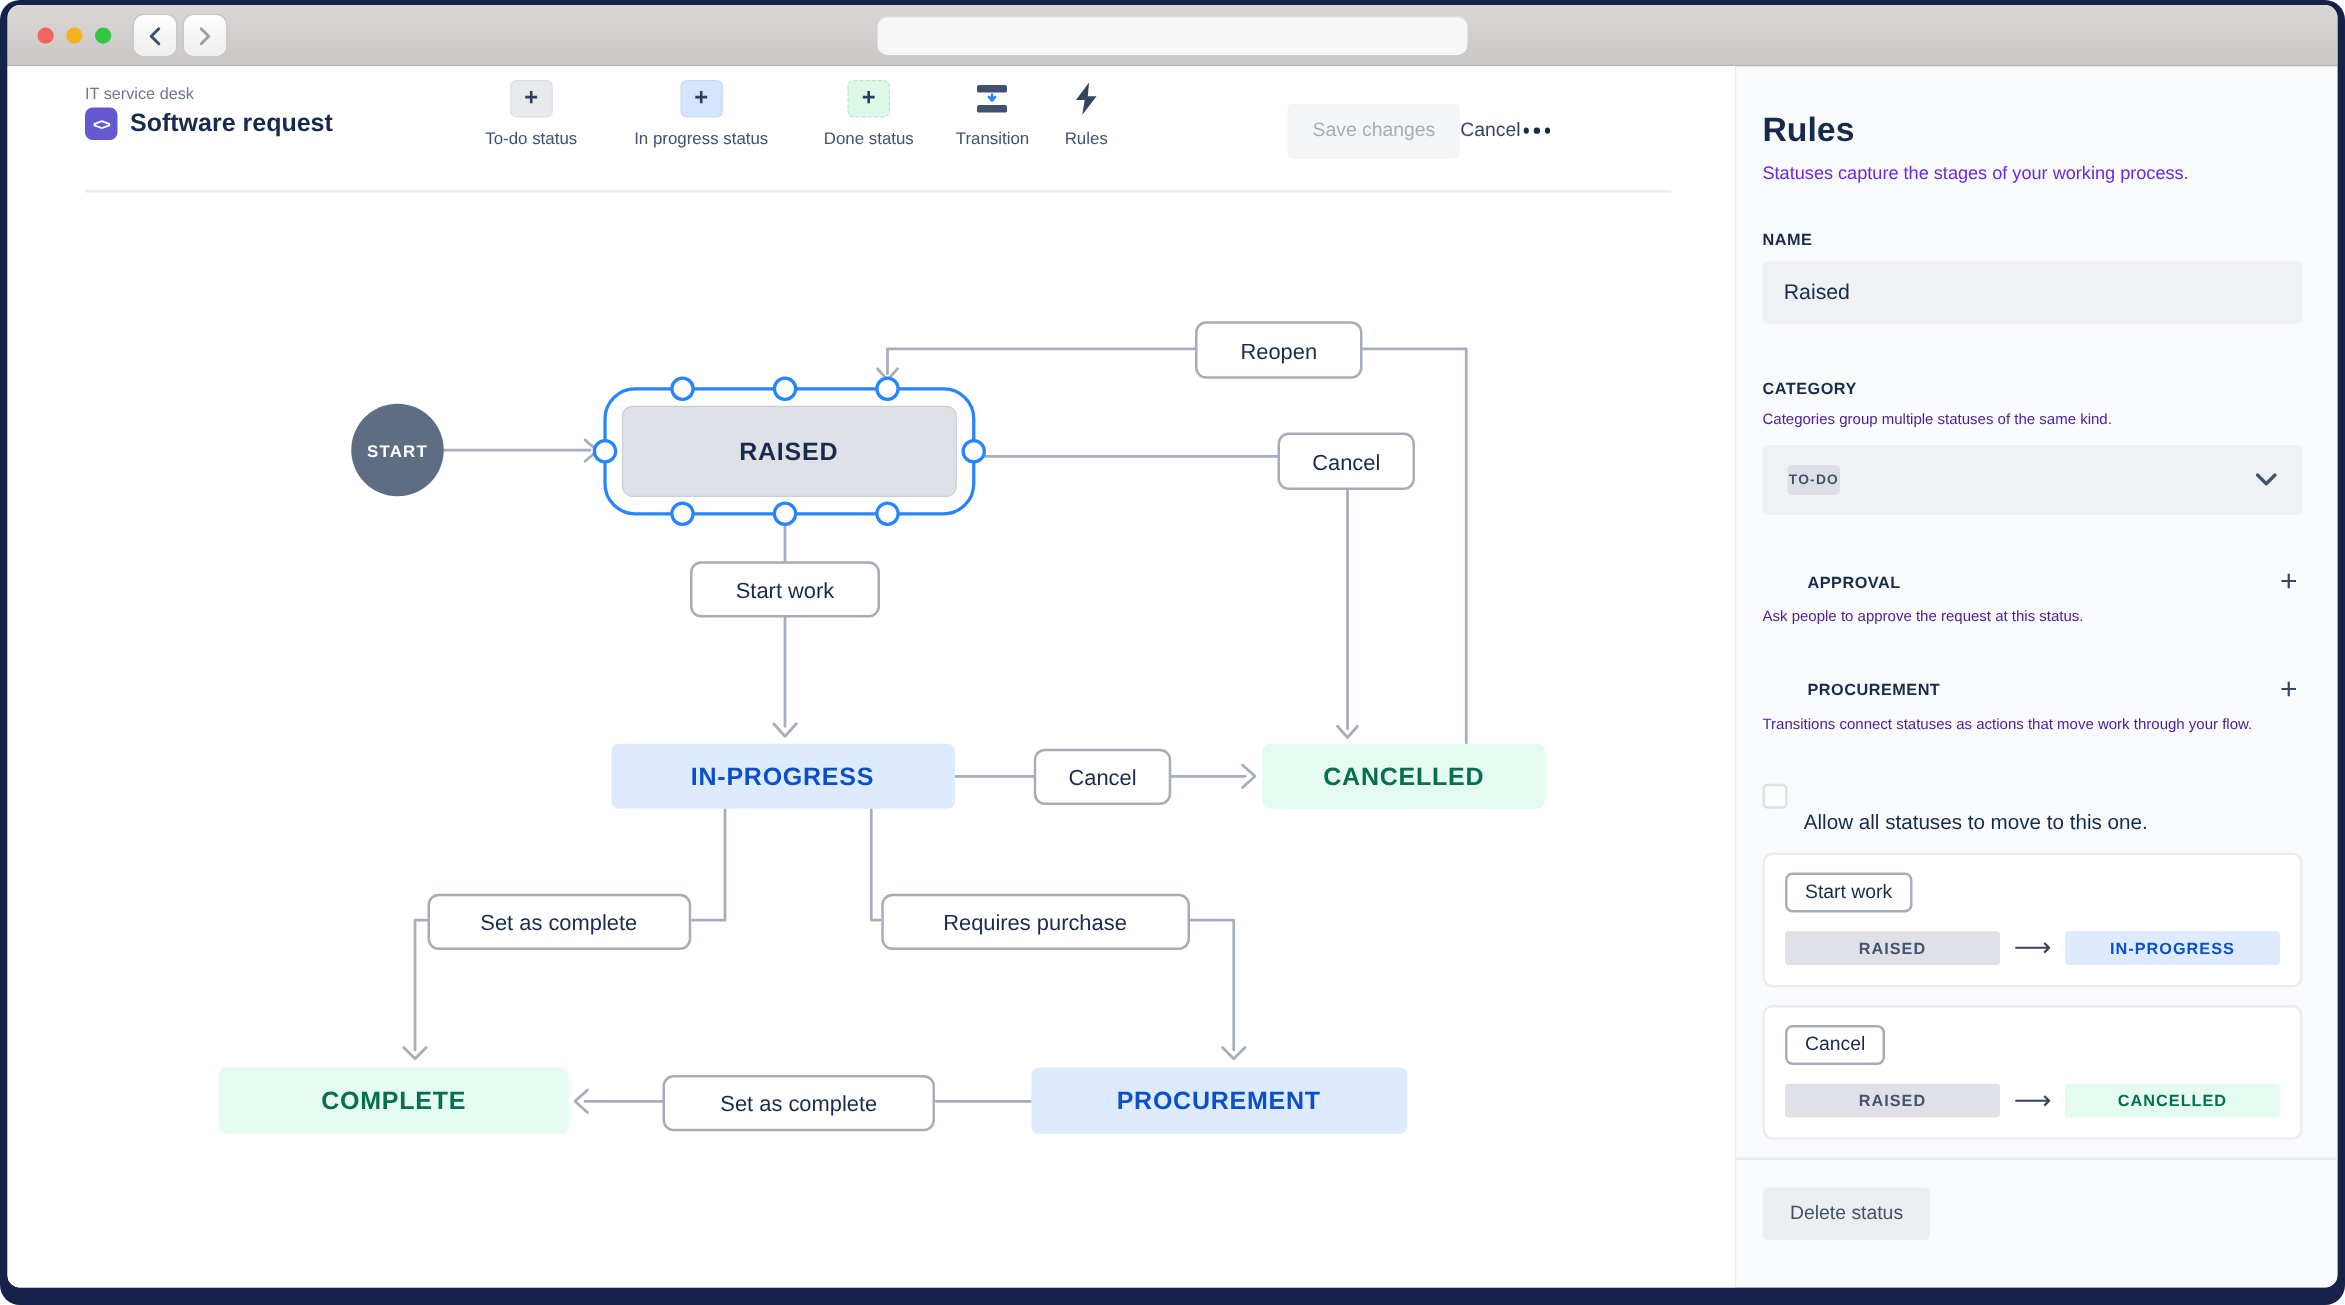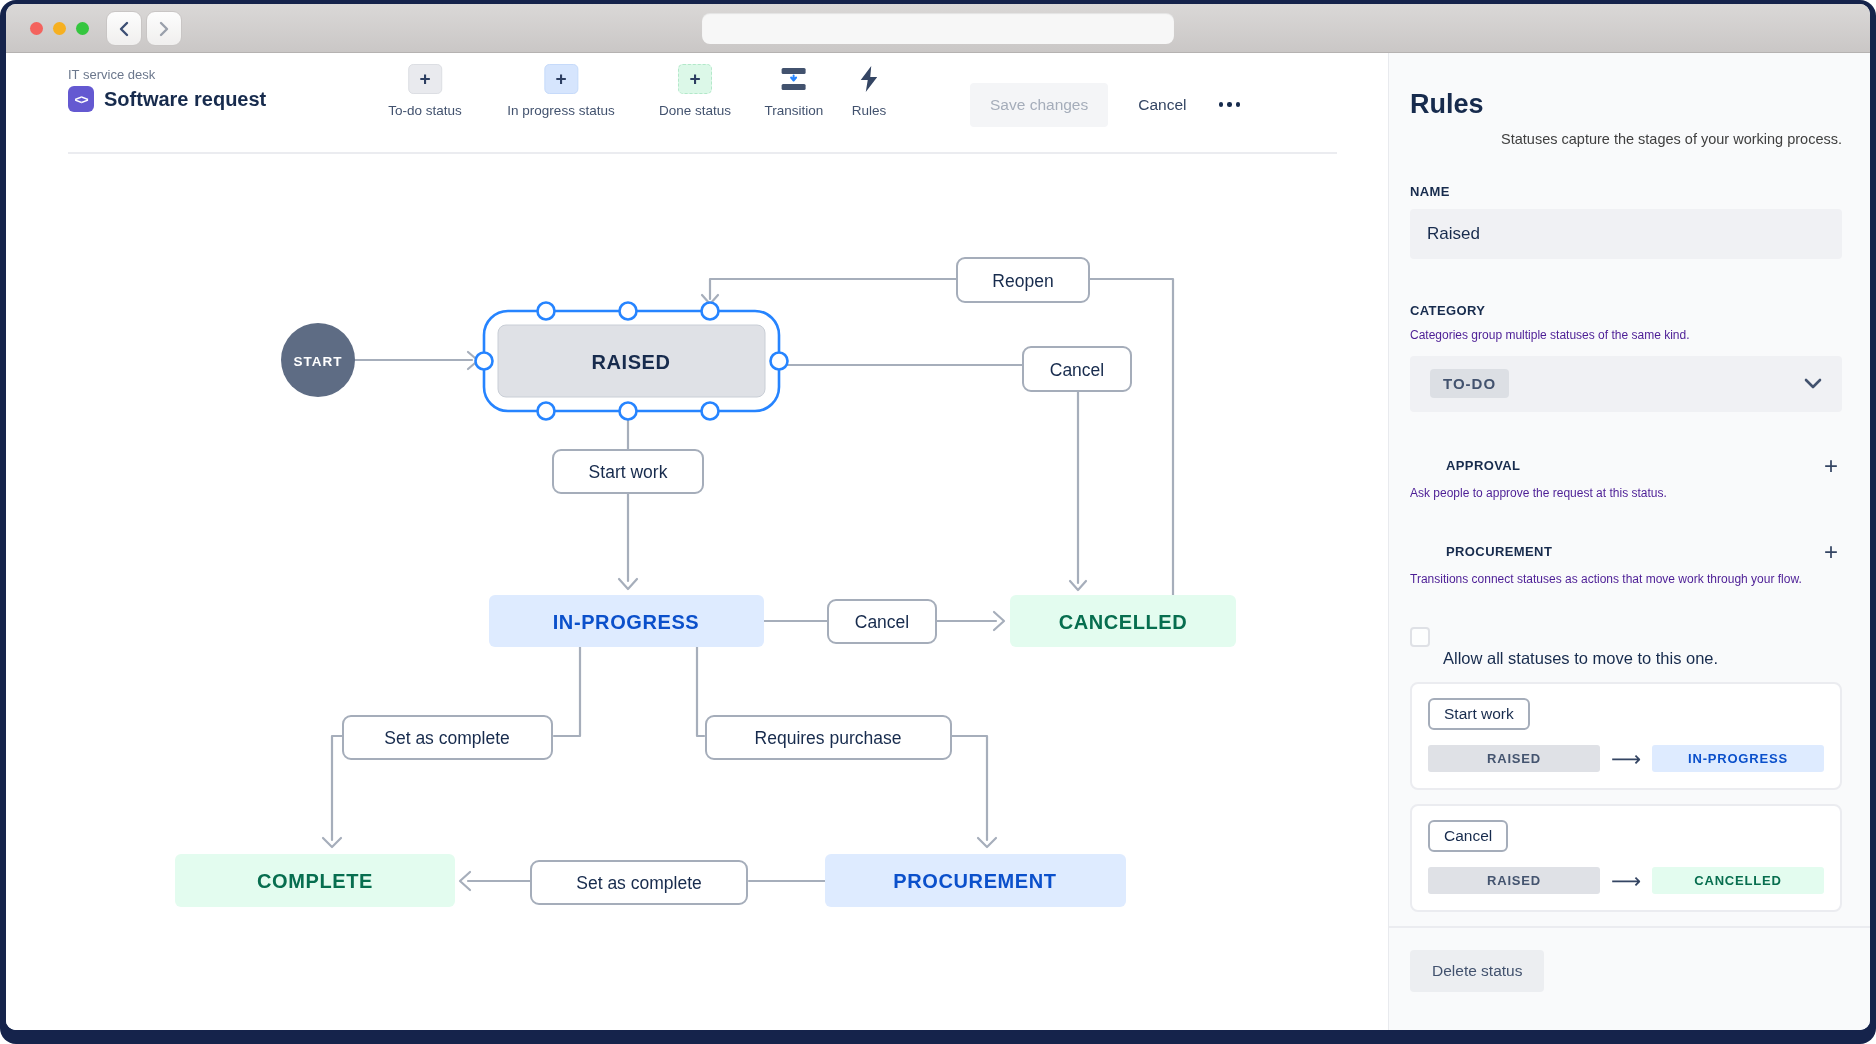--- a/index.html
+++ b/index.html
@@ -34,48 +34,48 @@
   .page-title { font-size:20px; font-weight:700; color:#172B4D; }
 
   .tb-group { position:absolute; top:10px; transform:translateX(-50%); text-align:center; }
   .tb-iconbox { height:32px; display:flex; align-items:center; justify-content:center; }
   .plus-btn { width:34px; height:30px; border-radius:5px; display:flex; align-items:center; justify-content:center; font-size:19px; font-weight:bold; color:#2c3e61; margin:0 auto; }
   .plus-todo { background:#e9eaee; border:1px solid #dcdee3; }
   .plus-inprogress { background:#d6e5fd; border:1px solid #c6dafa; }
   .plus-done { background:#dcf8e8; border:1px dashed #b2e8c9; }
   .tb-label { margin-top:8px; font-size:13.5px; color:#42526E; }
 
-  .hdr-right { position:absolute; right:146px; top:29px; height:45px; display:flex; align-items:center; gap:30px; }
+  .hdr-right { position:absolute; right:146px; top:29px; height:45px; display:flex; align-items:center; }
   .save-btn { height:44px; padding:0 20px; border-radius:4px; background:#F4F5F7; color:#A5ADBA; font-size:15.5px; font-weight:500; border:none; display:flex; align-items:center; }
   .cancel-link { font-size:15.5px; color:#344563; }
   .more-dots { display:flex; gap:4px; padding:6px 2px; }
   .more-dots i { width:4.5px; height:4.5px; border-radius:50%; background:#172B4D; }
 
   .hdr-divider { position:absolute; left:62px; top:99px; width:1269px; height:2px; background:#EBECF0; }
 
   
   .canvas { position:absolute; top:102px; left:0; right:0; bottom:0; background:#fff; overflow:hidden; }
   .canvas svg { display:block; }
   .node-text { font-family:"Liberation Sans",sans-serif; font-size:20px; font-weight:bold; letter-spacing:.6px; }
   .edge-label-text { font-family:"Liberation Sans",sans-serif; font-size:17.5px; fill:#172B4D; }
   .edge { stroke:#A6AEBB; stroke-width:2.2; fill:none; stroke-linecap:round; stroke-linejoin:round; }
   .edge-box { fill:#fff; stroke:#A5ADBA; stroke-width:2; }
 
   
   .panel { flex:0 0 482px; width:482px; background:#F9FAFB; border-left:1px solid #E8EAEE; padding:36px 28px 0 21px; color:#172B4D; }
   .panel h1 { font-size:27px; font-weight:700; color:#172B4D; }
-  .panel .subtitle { margin-top:9px; font-size:14.5px; color:#404040; line-height:1.45;text-align:right; }
+  .panel .subtitle { margin-top:9px; font-size:14.5px; color:#6d28d9; line-height:1.45; }
   .field-label { margin-top:34px; font-size:13px; font-weight:700; color:#172B4D; letter-spacing:.4px; }
   .section-desc { margin-top:9px; font-size:12px; color:#4c1d95; line-height:1.4; }
   .name-input { margin-top:10px; width:100%; height:50px; background:#F0F1F4; border:none; border-radius:4px; padding:0 17px; font-size:17px; color:#172B4D; font-family:"Liberation Sans",sans-serif; }
   .section-head { margin-top:44px; display:flex; align-items:center; justify-content:space-between;margin-left:36px; }
   .section-head .field-label { margin-top:0; }
   .plus-icon { font-size:24px; font-weight:400; color:#344563; line-height:20px; padding:0 4px; }
   .select-box { margin-top:12px; height:56px; background:#F0F1F4; border-radius:4px; display:flex; align-items:center; justify-content:space-between; padding:0 20px; }
-  .cat-pill { background:#DCDFE4; border-radius:4px; padding:6px 13px; font-size:15px; font-weight:700; letter-spacing:1px; color:#42526E; }
+  .cat-pill { background:#DCDFE4; border-radius:4px; padding:6px 1px; font-size:11px; font-weight:700; letter-spacing:1px; color:#42526E; }
   .chevron { color:#42526E; }
 
   .checkbox-row { margin-top:18px; display:flex; align-items:center; gap:13px; }
   .checkbox { width:20px; height:20px; border-radius:4px; border:2px solid #DFE1E6; background:#FDFEFE; }
   .checkbox-label { font-size:16.5px; color:#172B4D;margin-top:44px; }
 
   .tcard { margin-top:14px; background:#fff; border:2px solid #EBECF0; border-radius:8px; padding:14px 16px 16px; }
   .tcard-name { display:inline-block; border:2px solid #A5ADBA; border-radius:6px; padding:5px 14px; font-size:15.5px; color:#172B4D; background:#fff; }
   .tcard-flow { margin-top:15px; display:flex; align-items:center; justify-content:space-between; }
   .flow-pill { flex:0 0 172px; text-align:center; padding:6px 0; border-radius:3px; font-size:13px; font-weight:700; letter-spacing:.8px; }

